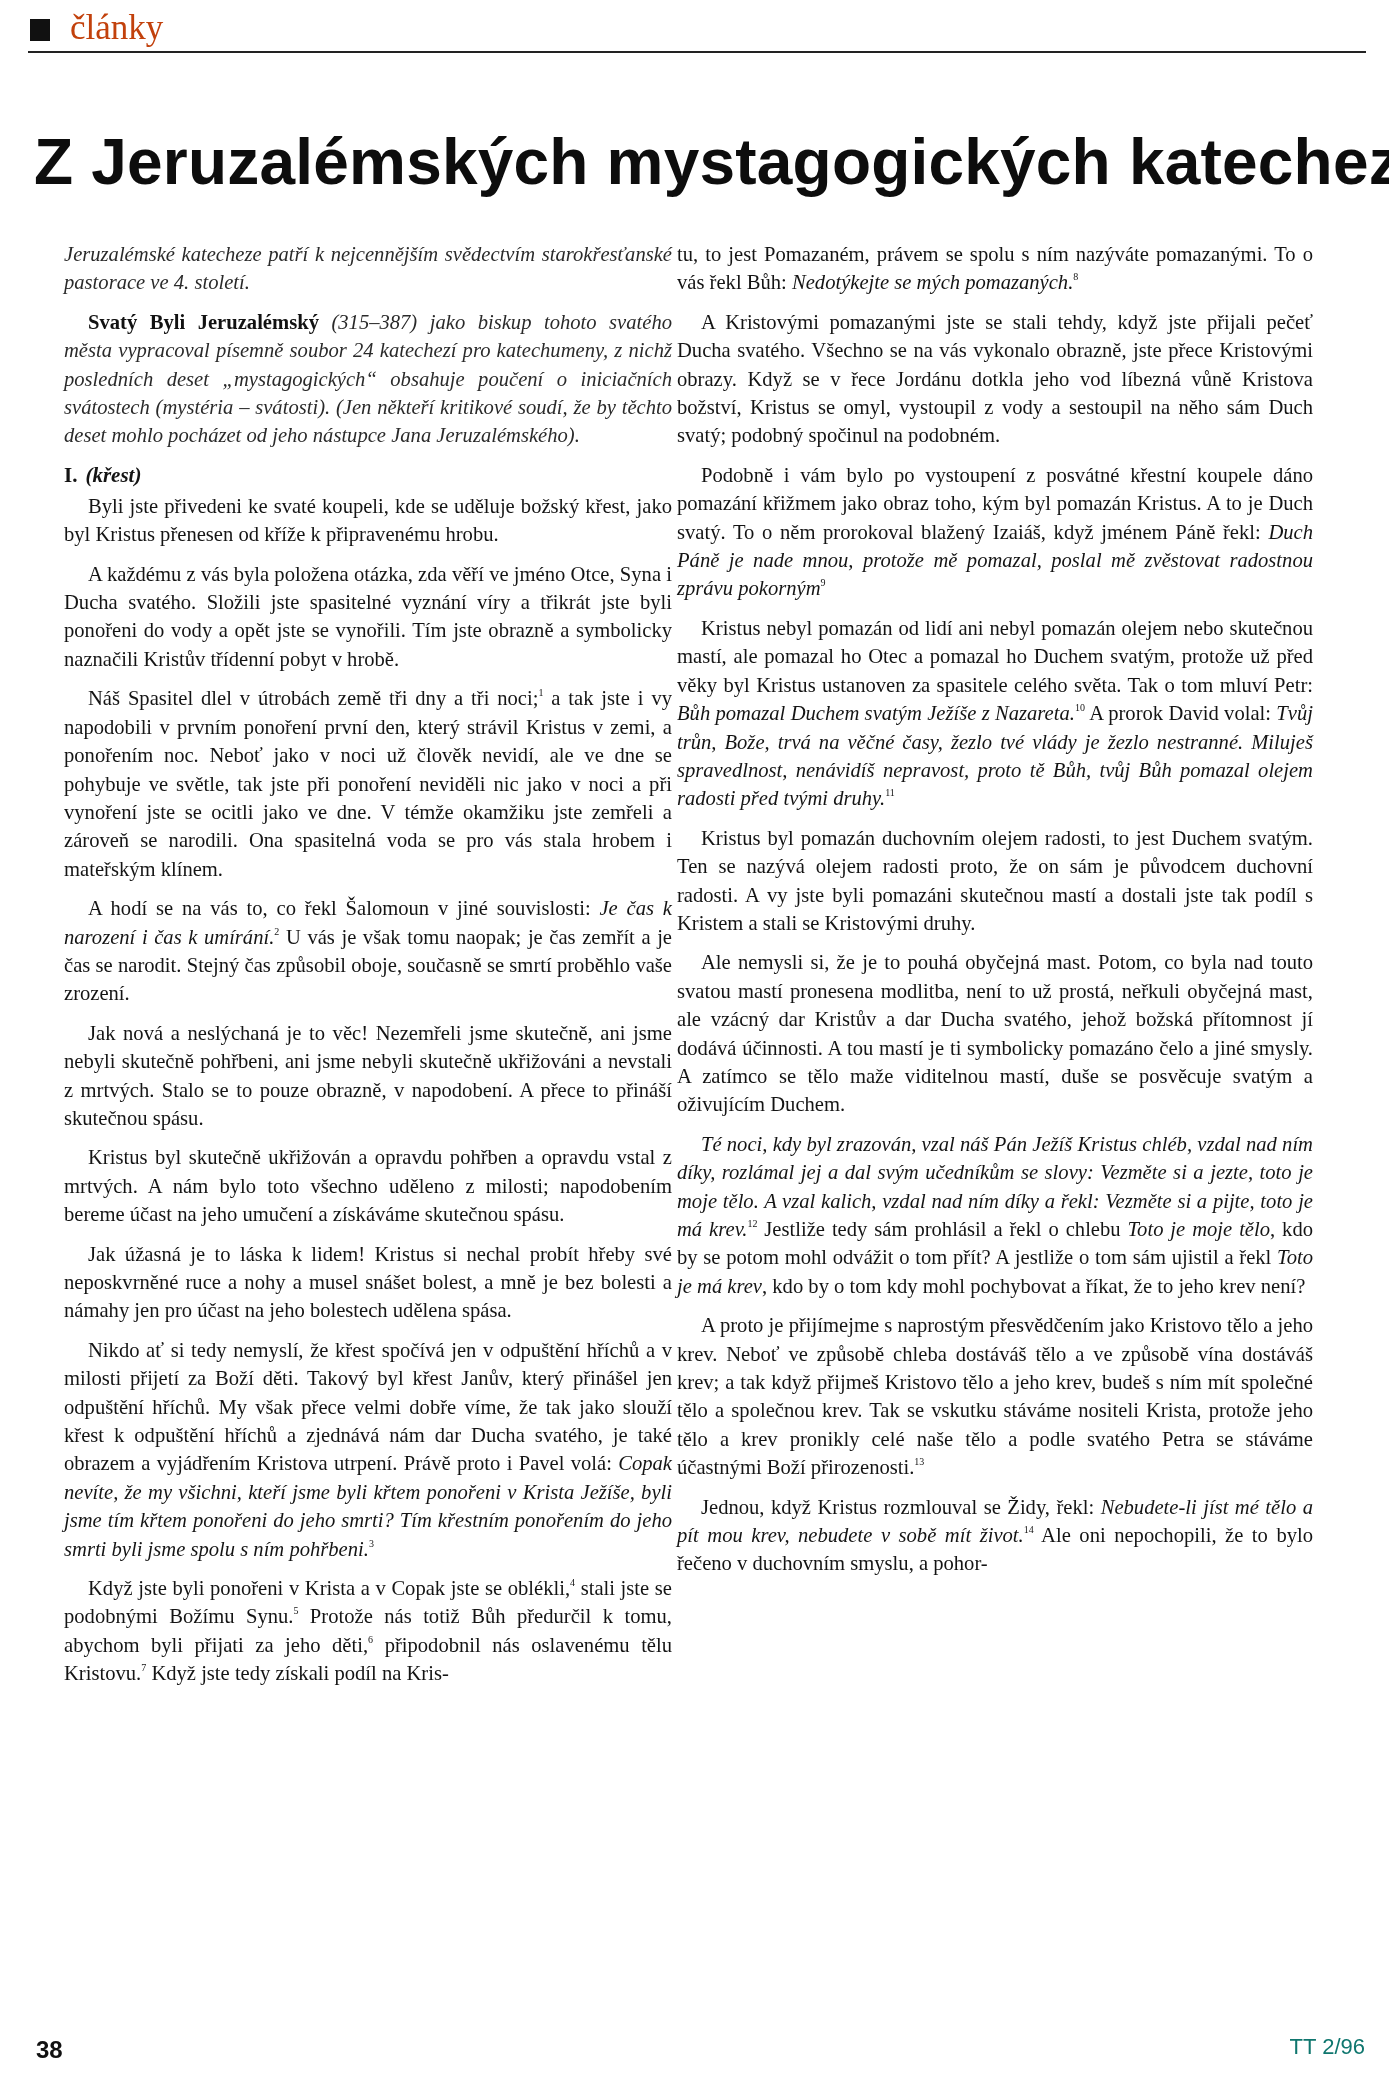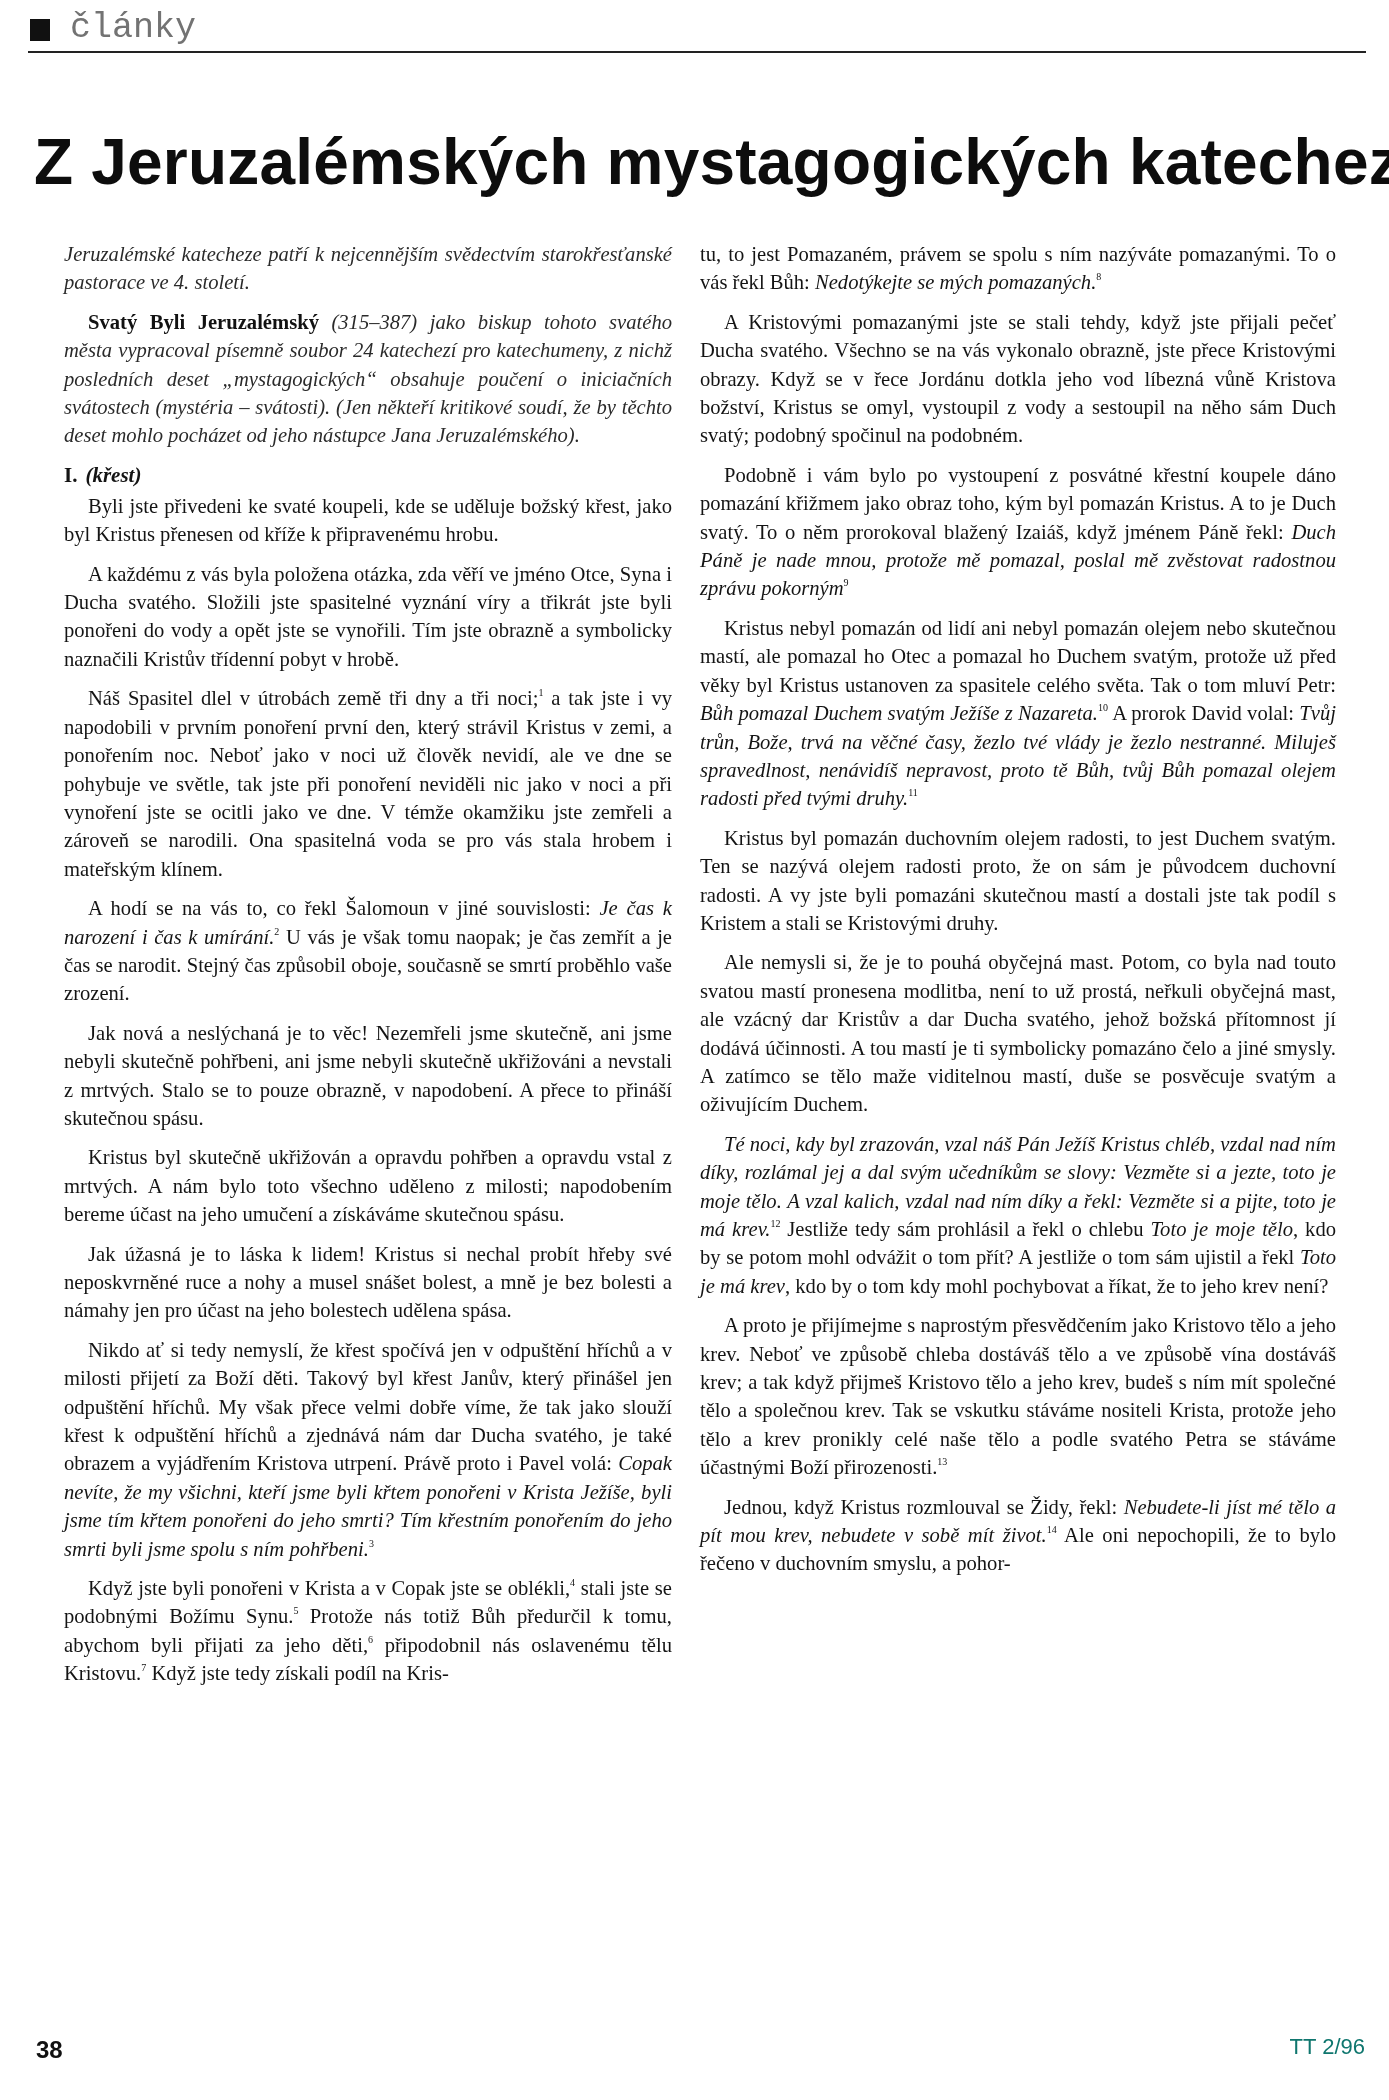--- a/index.html
+++ b/index.html
@@ -4,41 +4,41 @@
 <style>
   html, body { margin: 0; padding: 0; background: #ffffff; }
   body {
     width: 1389px; height: 2100px; position: relative; overflow: hidden;
     color: #141414;
     font-family: "Liberation Serif", serif;
   }
   .section-label {
     position: absolute; left: 30px; top: 6px;
     display: flex; align-items: center;
-    font-family: Liberation Mono, monospace;
-    font-size: 35px; line-height: 44px; color: #737373;
+    font-family: Liberation Serif, serif;
+    font-size: 35px; line-height: 44px; color: #c2410c;
   }
   .section-square {
     width: 20px; height: 22px; background: #111; margin-right: 20px; margin-top: 4px;
   }
   .header-rule {
     position: absolute; left: 28px; top: 51px; width: 1338px; height: 2px; background: #222;
   }
   .title {
     position: absolute; left: 34px; top: 130px;
     font-family: "Liberation Sans", sans-serif; font-weight: bold;
     font-size: 64px; line-height: 64px; color: #0d0d0d; letter-spacing: 0.2px;
     margin: 0; white-space: nowrap;
   }
   .col {
     position: absolute; top: 240px; font-size: 20.6px; line-height: 28.4px; text-align: justify;
     hyphens: manual;
   }
   .col-left { left: 64px; width: 608px; }
-  .col-right { left: 700px; width: 636px; }
+  .col-right { left: 677px; width: 636px; }
   .col p { margin: 0 0 11px 0; text-indent: 24px; }
   .col p.noindent { text-indent: 0; }
   .col p.lead { font-style: italic; color: #2a2a2a; }
   .col p.lead b { font-style: normal; color: #111; }
   .col h2 {
     margin: 8px 0 3px 0; font-size: 21px; line-height: 28px; font-weight: bold;
   }
   .col h2 .roman { font-style: normal; margin-right: 8px; }
   .col h2 .sub { font-style: italic; }
   sup { font-size: 10px; line-height: 0; vertical-align: 9px; }

